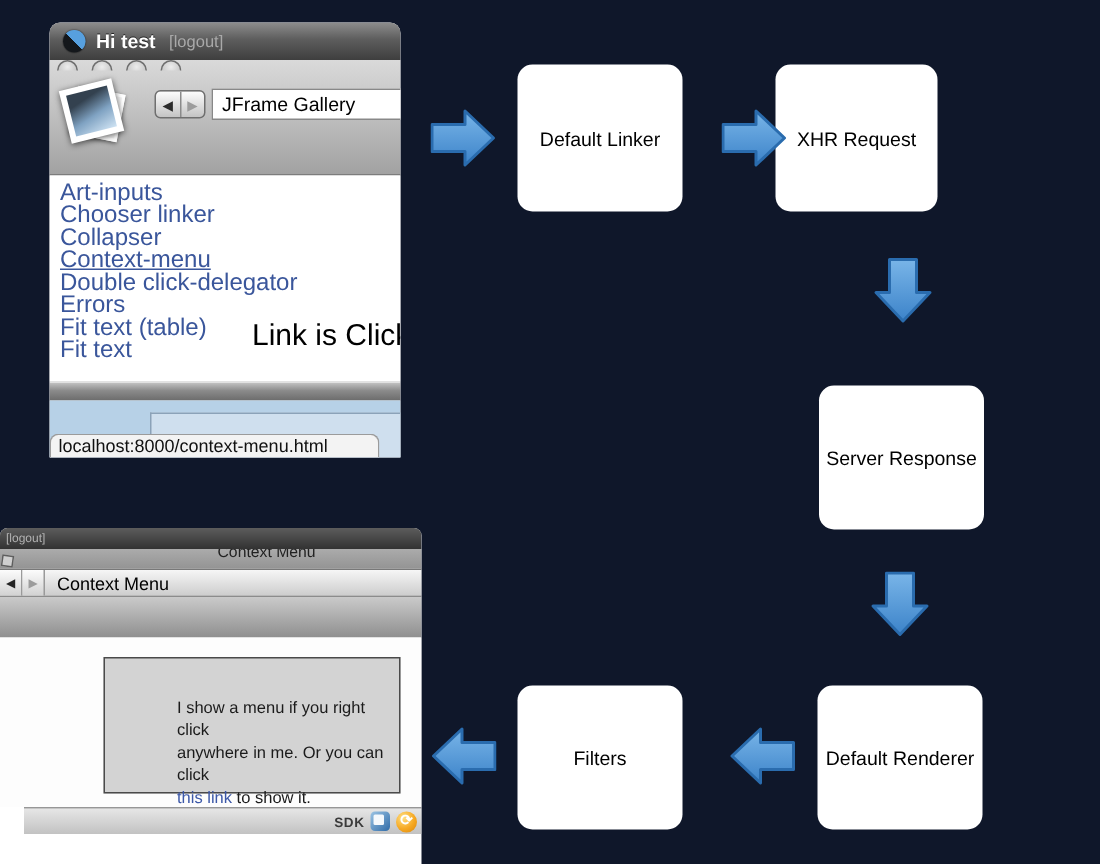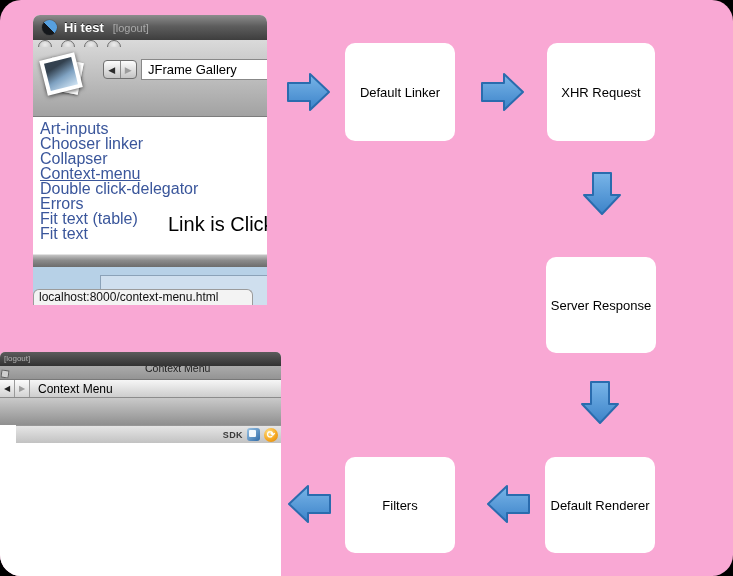--- a/index.html
+++ b/index.html
@@ -1,31 +1,30 @@
 <!DOCTYPE html>
 <html><head>
 <meta charset="utf-8">
 <style>
   * { box-sizing: border-box; margin: 0; padding: 0; }
   html,body { background:#000; }
   #stage {
     position: relative; width: 733px; height: 576px;
-    background: #f9a8d4; overflow: hidden;
+    background: #0f172a; overflow: hidden;
     font-family: "Liberation Sans", sans-serif;
-    border-radius: 21px;
   }
 
   
   .flow-box {
     position: absolute; background: #fff; border-radius: 10px;
     display: flex; align-items: center; justify-content: center;
     font-size: 13px; color: #000; text-align: center;
   }
   #box-default-linker   { left:345px; top:43px;  width:110px; height:98px;align-items:center; }
-  #box-xhr-request      { left:547px; top:43px;  width:108px; height:98px; }
+  #box-xhr-request      { left:517px; top:43px;  width:108px; height:98px; }
   #box-server-response  { left:546px; top:257px; width:110px; height:96px; }
   #box-default-renderer { left:545px; top:457px; width:110px; height:96px; }
   #box-filters          { left:345px; top:457px; width:110px; height:96px; }
 
   .arrow { position: absolute; }
   #arrow-r1 { left:287px; top:72px; }
   #arrow-r2 { left:481px; top:72px; }
   #arrow-d1 { left:582px; top:172px; }
   #arrow-d2 { left:580px; top:381px; }
   #arrow-l1 { left:486px; top:484px; }
@@ -271,20 +270,27 @@
       <span class="bb-clipped-title">Context Menu</span>
     </div>
     <div class="bb-toolbar">
       <div class="bb-nav">
         <div class="seg seg-back">◀</div>
         <div class="seg seg-fwd">▶</div>
       </div>
       <span class="bb-toolbar-title">Context Menu</span>
     </div>
     <div class="bb-gradzone"></div>
+    <div class="bb-content">
+      <div class="bb-panel">
+        <div>I show a menu if you right click</div>
+        <div>anywhere in me. Or you can click</div>
+        <div><span class="panel-link">this link</span><span> to show it.</span></div>
+      </div>
+    </div>
     <div class="bb-status">
       <span class="sdk-label">SDK</span>
       <div class="icon-sdk-app"></div>
       <div class="icon-refresh">
         <span>⟳</span>
       </div>
     </div>
   </div>
 
 </div>

